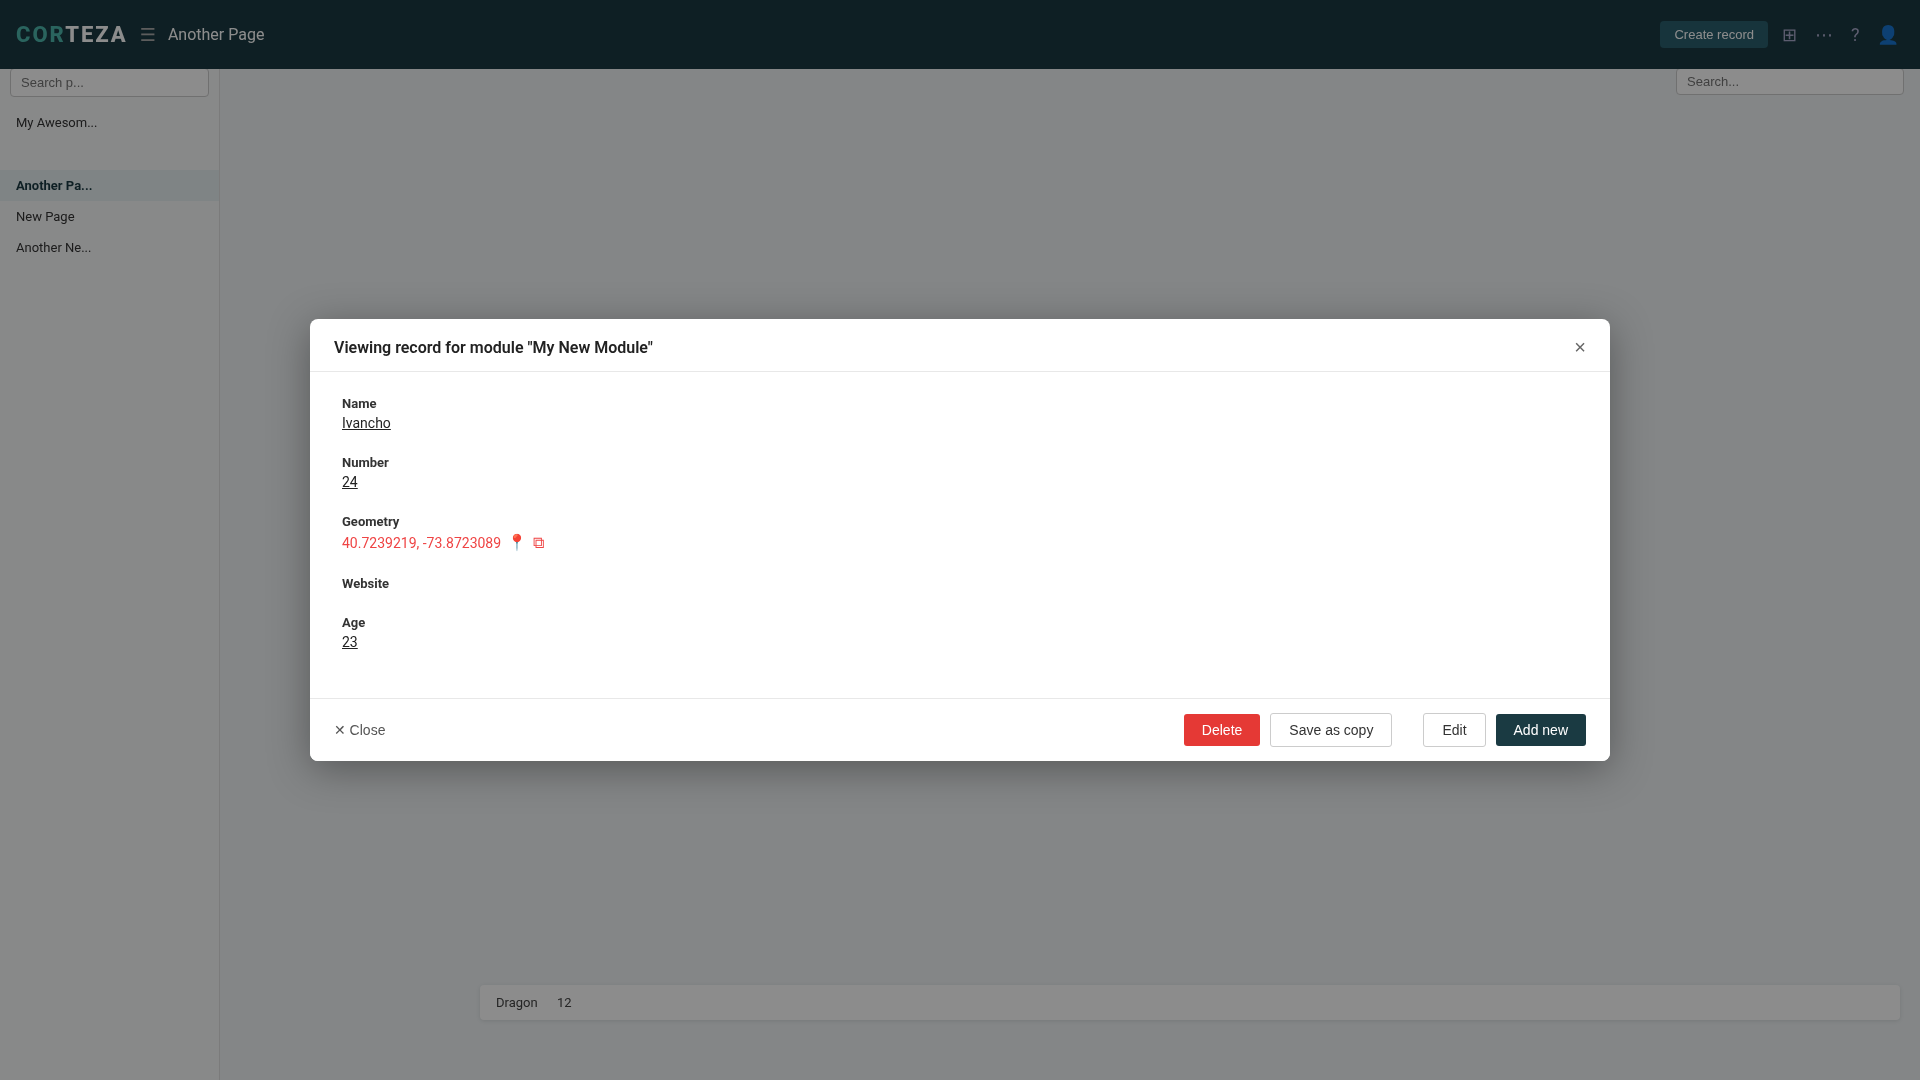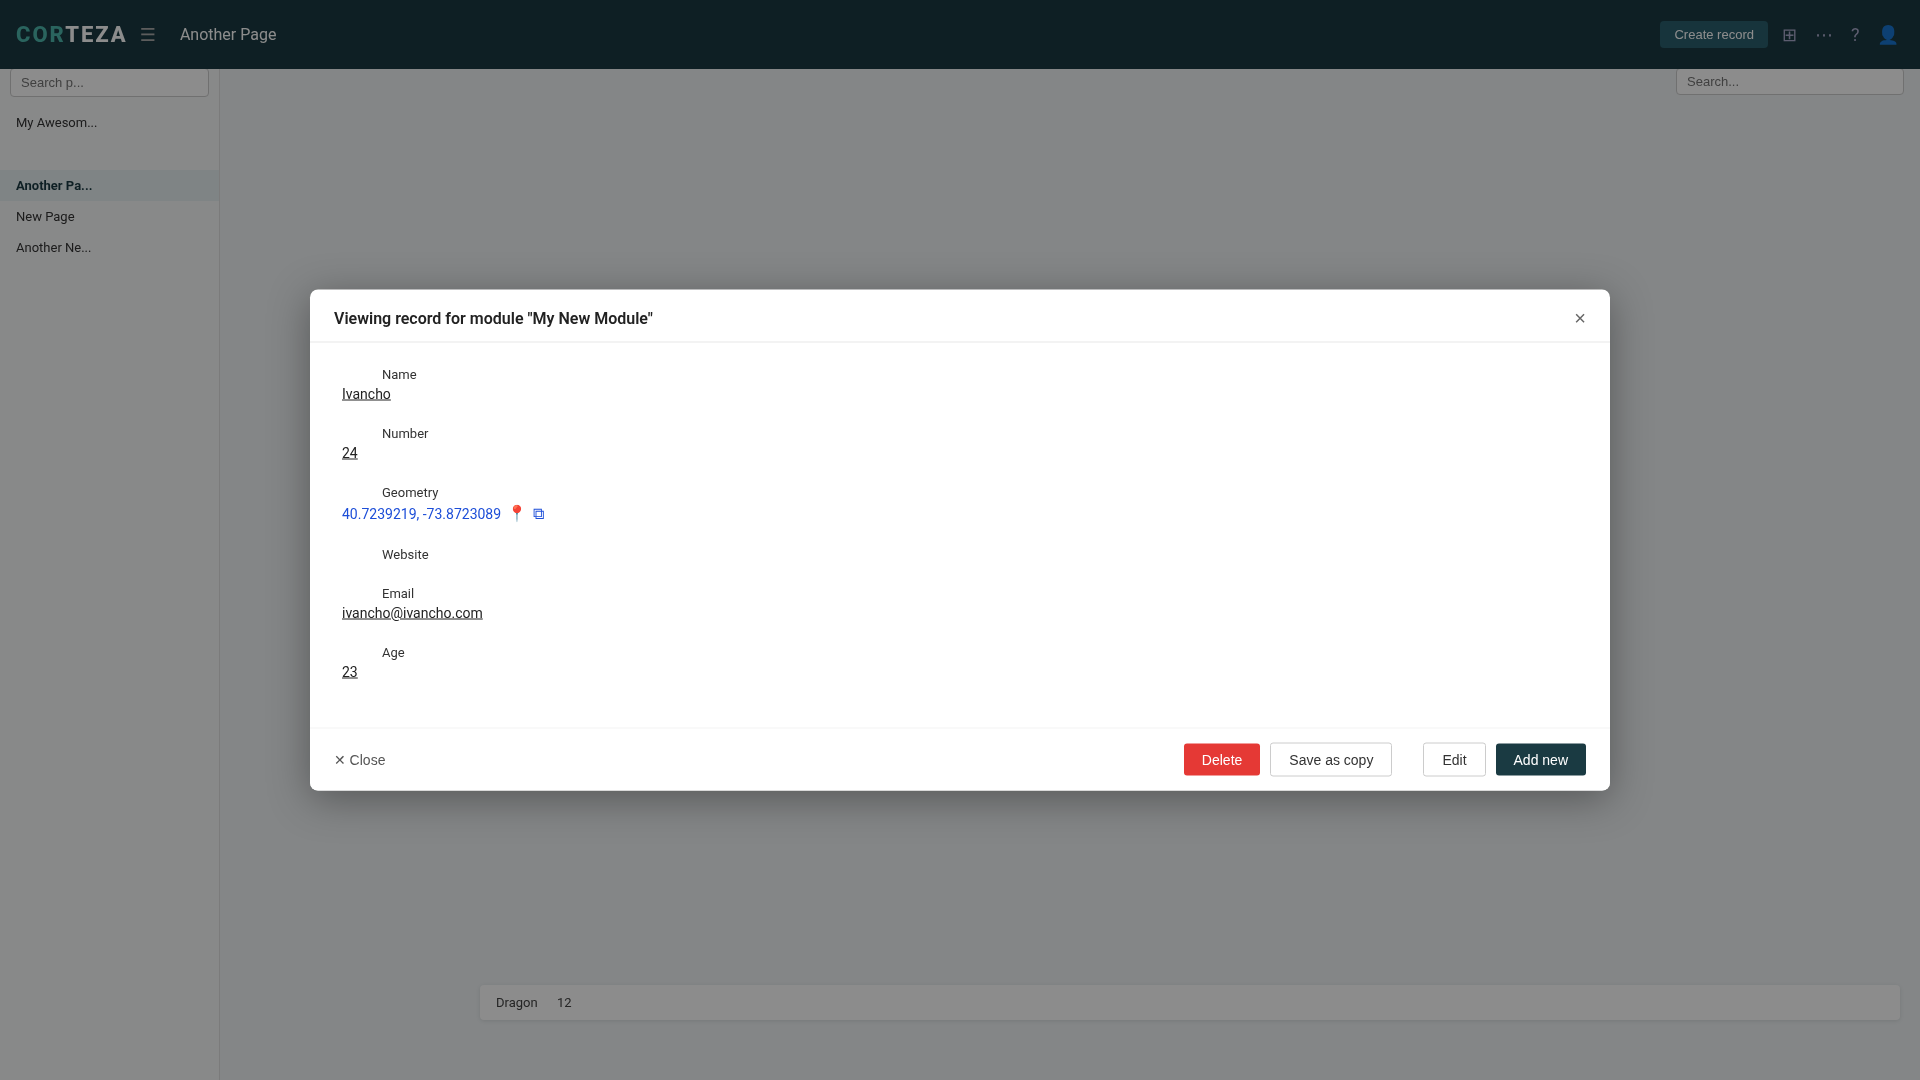--- a/index.html
+++ b/index.html
@@ -36,21 +36,20 @@
       font-size: 22px;
       font-weight: 800;
       letter-spacing: 2px;
     }
 
     .app-logo span { color: #4db6ac; }
 
     .app-page-title {
       color: #fff;
       font-size: 16px;
-      margin-left: 12px;
     }
 
     .app-header-right {
       margin-left: auto;
       display: flex;
       align-items: center;
       gap: 10px;
     }
 
     .header-btn {
@@ -181,38 +180,37 @@
       overflow-y: auto;
       padding: 24px 32px;
     }
 
     .field-group {
       margin-bottom: 24px;
     }
 
     .field-label {
       font-size: 13px;
-      font-weight: 400;
+      font-weight: 700;
       color: #333;
       margin-bottom: 4px;
-      margin-left: 40px;
     }
 
     .field-value {
       font-size: 14px;
       color: #222;
       text-decoration: underline;
     }
 
     .field-value.empty {
       color: #999;
     }
 
     .geometry-value {
-      color: #1d4ed8;
+      color: #ef4444;
       font-size: 14px;
       display: flex;
       align-items: center;
       gap: 6px;
     }
 
     .geo-icon {
       font-size: 16px;
       cursor: pointer;
     }
@@ -356,24 +354,20 @@
         <span class="geo-icon">📍</span>
         <span class="geo-icon">⧉</span>
       </div>
     </div>
 
     <div class="field-group">
       <div class="field-label">Website</div>
       <div class="field-value empty"></div>
     </div>
 
-    <div class="field-group">
-      <div class="field-label">Email</div>
-      <div class="field-value">ivancho@ivancho.com</div>
-    </div>
 
     <div class="field-group">
       <div class="field-label">Age</div>
       <div class="field-value">23</div>
     </div>
 
   </div>
 
   <div class="modal-footer">
     <div class="footer-left">

